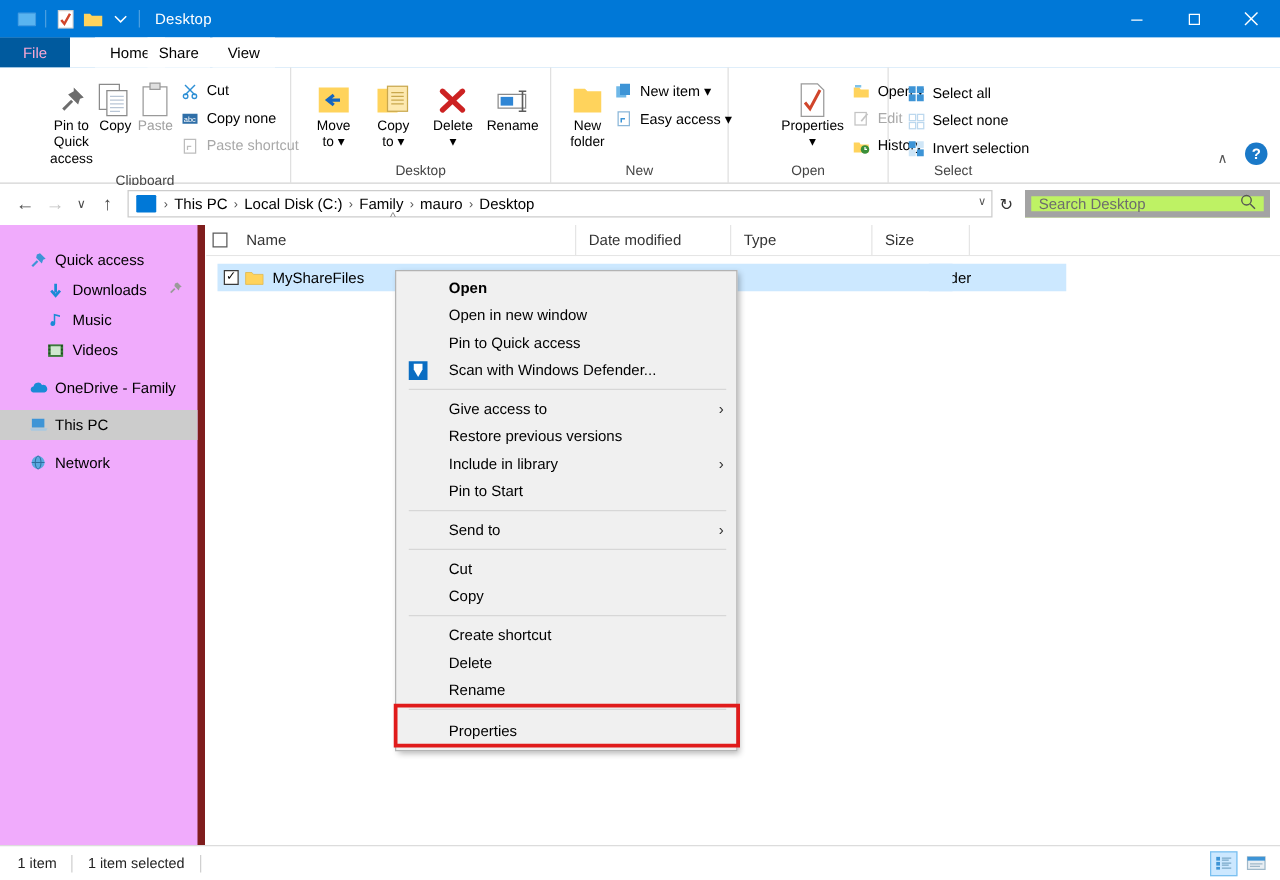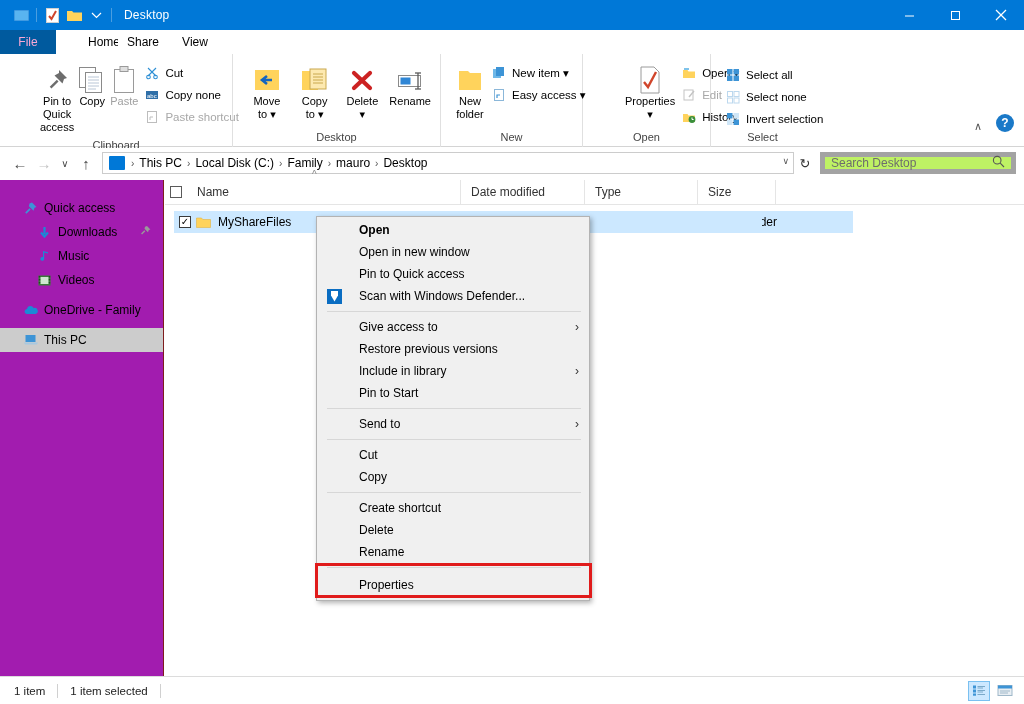--- a/index.html
+++ b/index.html
@@ -131,21 +131,21 @@
     border-right: 1px solid #e5e5e5; padding-left: 10px; position: relative;
   }
   .colh.cb { width: 22px; padding-left: 0; justify-content: center; border-right: none; }
   .hdr-checkbox {
     width: 12px; height: 12px; border: 1px solid #5a5a5a; background: #fff;
   }
 
   
   .navpane {
     position: absolute; top: 180px; left: 0; width: 164px; height: 496px;
-    background: #a21caf; border-right: 1px solid #7f1d1d; padding-top: 16px;
+    background: #f0abfc; border-right: 6px solid #7f1d1d; padding-top: 16px;
   }
   .navitem {
     height: 24px; display: flex; align-items: center; font-size: 12px; color: #000;
     padding-left: 22px; position: relative;
   }
   .navitem.indent { padding-left: 36px; }
   .navitem.sel { background: #cccccc; }
   .navitem .nico { width: 17px; height: 17px; display: flex; align-items: center; justify-content: center; margin-right: 5px; flex: 0 0 17px;}
   .navitem .pin { position: absolute; right: 12px; color: #8d8d8d; font-size: 11px; }
 
@@ -634,20 +634,30 @@
       <span>OneDrive - Family</span>
     </div>
     <div class="navitem sel" style="margin-top:6px;">
       <span class="nico">
         <svg width="16" height="14" viewBox="0 0 16 14">
             <path d="M2.5 2 h10 v7 h-10z" fill="#3d94d6"></path>
             <path d="M1 9.5 h14 l-1 2 H2z" fill="#a8c8e0"></path>
           </svg>
       </span>
       <span>This PC</span>
+    </div>
+    <div class="navitem" style="margin-top:6px;">
+      <span class="nico">
+        <svg width="15" height="14" viewBox="0 0 15 14">
+            <circle cx="7.5" cy="7" r="5.2" fill="#5aa9e0"></circle>
+            <ellipse cx="7.5" cy="7" rx="2.3" ry="5.2" fill="none" stroke="#2e6d9e" stroke-width=".8"></ellipse>
+            <line x1="2.4" y1="7" x2="12.6" y2="7" stroke="#2e6d9e" stroke-width=".8"></line>
+          </svg>
+      </span>
+      <span>Network</span>
     </div>
   </div>
 
   <div class="colheaders">
     <div class="colh cb">
       <span class="hdr-checkbox"></span>
     </div>
     <div class="colh" style="width:274px;">
       <span>Name</span>
       <span style="position:absolute;top:-11px;left:125px;font-size:10px;color:#888;">^</span>

